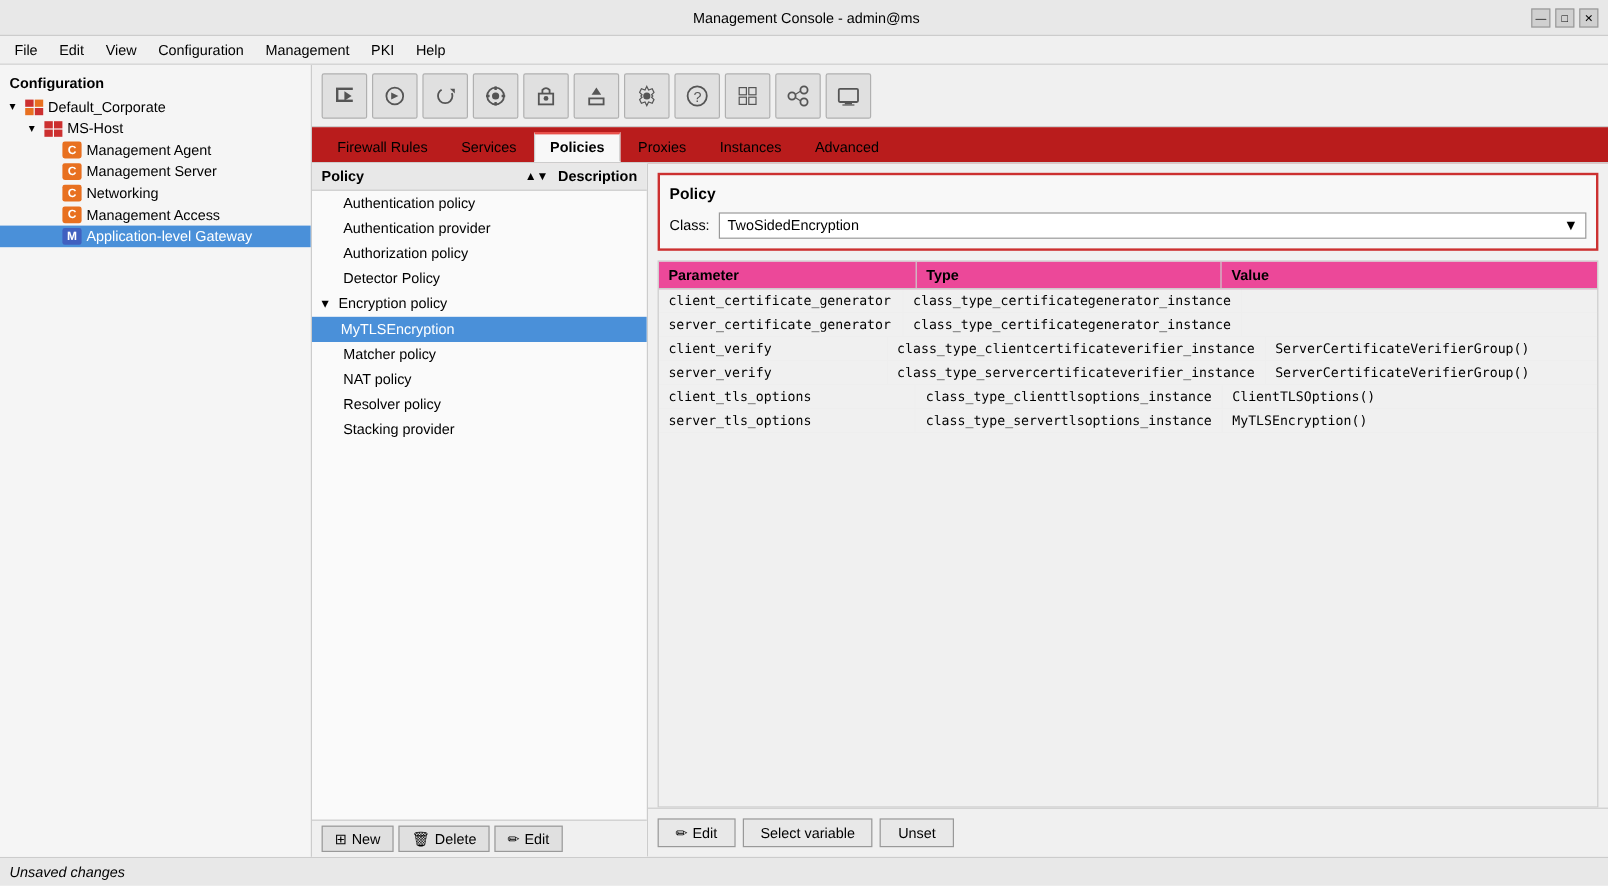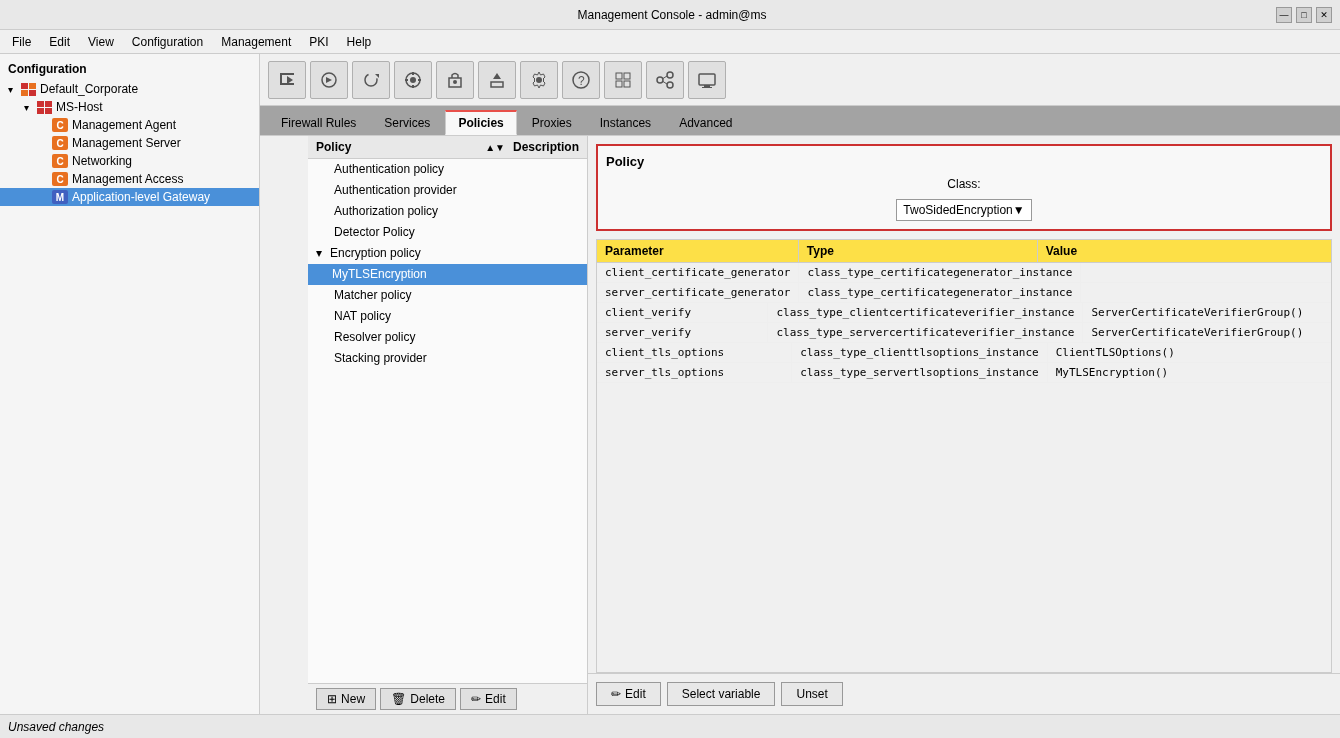--- a/index.html
+++ b/index.html
@@ -32,50 +32,50 @@
     .icon-square { width: 7px; height: 6px; background: #cc3030; }
 
     
     .content-area { flex: 1; display: flex; flex-direction: column; overflow: hidden; }
     
     
     .toolbar { background: #f0f0f0; padding: 4px 8px; display: flex; align-items: center; gap: 4px; border-bottom: 1px solid #ccc; height: 52px; }
     .toolbar-btn { width: 38px; height: 38px; background: #e0e0e0; border: 1px solid #b0b0b0; display: flex; align-items: center; justify-content: center; cursor: pointer; border-radius: 2px; font-size: 18px; color: #444; }
 
     
-    .tab-bar { display: flex; align-items: flex-end; background: #a3a3a3; border-bottom: 1px solid #ccc; height: 30px; padding: 0 8px; }
+    .tab-bar { display: flex; align-items: flex-end; background: #b91c1c; border-bottom: 1px solid #ccc; height: 30px; padding: 0 8px; }
     .tab { padding: 4px 12px; cursor: pointer; font-size: 12px; border: 1px solid transparent; margin-right: 2px; background: transparent; }
     .tab.active { background: #f8f8f8; border: 1px solid #ccc; border-bottom: 1px solid #f8f8f8; font-weight: bold; border-top: 2px solid #e8504a; }
 
     
-    .content-pane { display: flex; flex: 1; overflow: hidden; margin-left: 48px; }
+    .content-pane { display: flex; flex: 1; overflow: hidden; }
 
     
     .policy-list-panel { width: 280px; border-right: 1px solid #ccc; background: #fafafa; display: flex; flex-direction: column; }
     .policy-list-header { display: flex; align-items: center; background: #e8e8e8; border-bottom: 1px solid #ccc; padding: 4px 8px; font-weight: bold; font-size: 12px; }
     .policy-list-header-col { flex: 1; }
     .policy-list-body { flex: 1; overflow-y: auto; }
     .policy-list-item { padding: 3px 8px 3px 16px; cursor: pointer; font-size: 12px; border-bottom: 1px solid transparent; }
     .policy-list-item.selected { background: #4a90d9; color: white; }
     .policy-list-item.group { font-weight: normal; padding-left: 8px; display: flex; align-items: center; gap: 4px; }
     .policy-list-item.sub { padding-left: 24px; }
     .policy-list-footer { display: flex; align-items: center; padding: 4px 8px; gap: 4px; border-top: 1px solid #ccc; background: #f0f0f0; }
     .footer-btn { padding: 3px 10px; font-size: 12px; background: #e0e0e0; border: 1px solid #999; cursor: pointer; display: flex; align-items: center; gap: 4px; }
 
     
     .detail-panel { flex: 1; display: flex; flex-direction: column; overflow: hidden; }
     .policy-header-box { border: 2px solid #cc3030; margin: 8px; padding: 8px; background: #f8f8f8; }
     .policy-header-title { font-weight: bold; font-size: 13px; margin-bottom: 8px; }
-    .policy-class-row { display: flex; align-items: center; gap: 8px; flex-direction: column; }
+    .policy-class-row { display: flex; align-items: center; gap: 8px; }
     .policy-class-label { font-size: 12px; }
     .policy-class-select { flex: 1; padding: 3px 6px; font-size: 12px; border: 1px solid #999; background: white; display: flex; align-items: center; justify-content: space-between; cursor: pointer; }
 
     
     .param-table { flex: 1; overflow: auto; margin: 0 8px; border: 1px solid #ccc; }
-    .param-table-header { display: flex; background: #fde047; border-bottom: 1px solid #ccc; font-weight: bold; position: sticky; top: 0; }
+    .param-table-header { display: flex; background: #ec4899; border-bottom: 1px solid #ccc; font-weight: bold; position: sticky; top: 0; }
     .param-col { padding: 4px 8px; font-size: 12px; flex: 1; border-right: 1px solid #ccc; }
     .param-col.wide { flex: 1.2; }
     .param-col.val { flex: 1.5; border-right: none; }
     .param-row { display: flex; border-bottom: 1px solid #eee; }
     .param-cell { padding: 3px 8px; font-size: 11px; flex: 1; border-right: 1px solid #eee; font-family: monospace; }
     .param-cell.wide { flex: 1.2; }
     .param-cell.val { flex: 1.5; border-right: none; }
 
     
     .action-bar { display: flex; gap: 6px; padding: 8px; border-top: 1px solid #ccc; background: #f0f0f0; }

